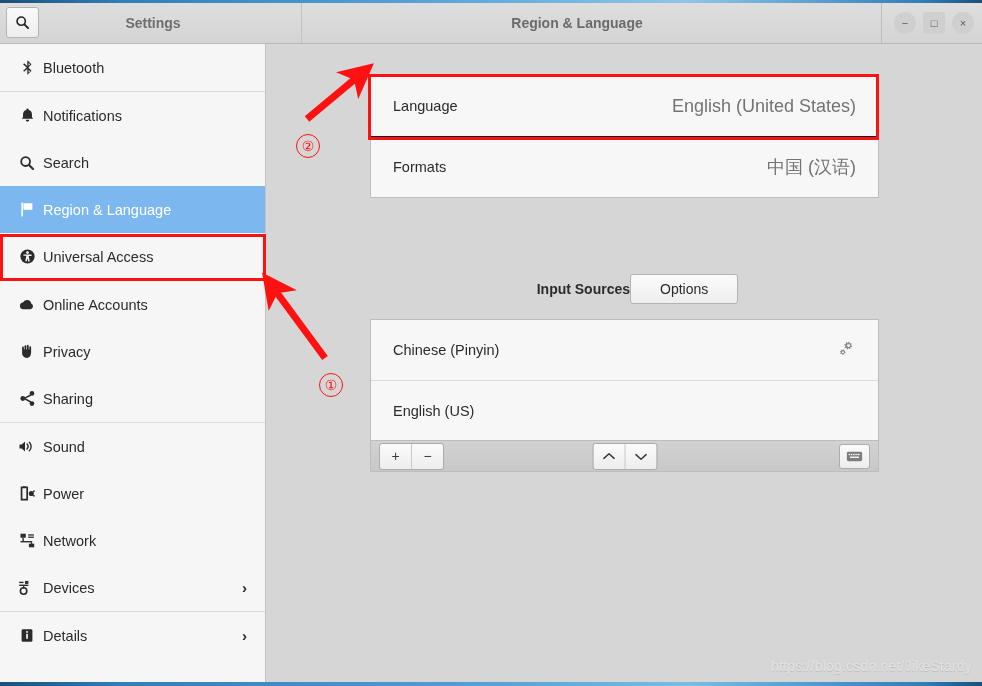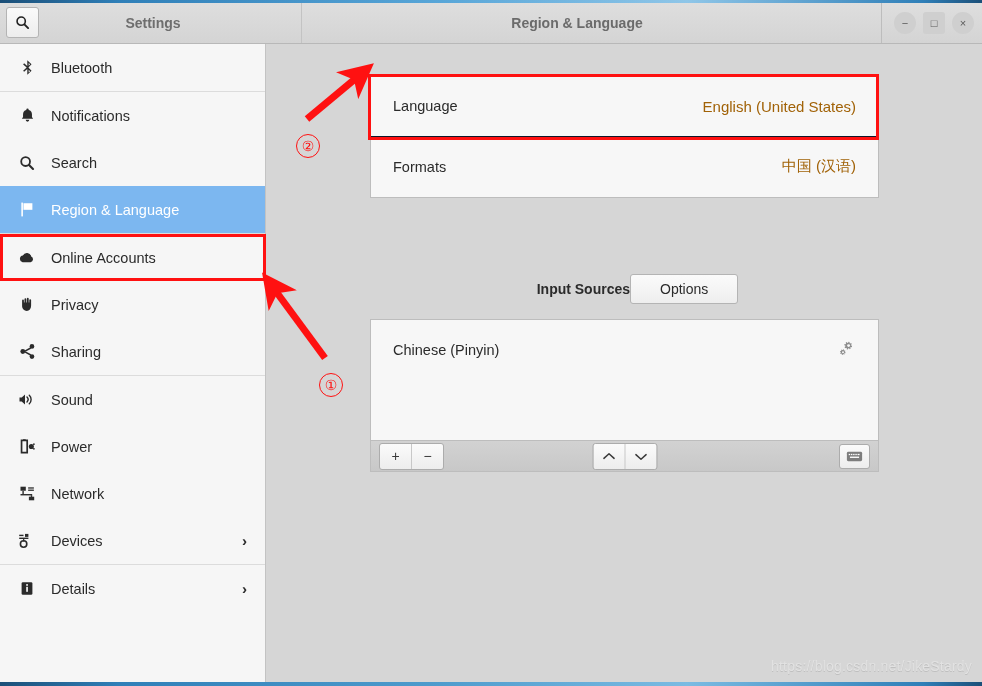--- a/index.html
+++ b/index.html
@@ -136,21 +136,21 @@
     width: 26px;
     min-width: 26px;
     display: flex;
     align-items: center;
     justify-content: center;
     color: #2b2b2b;
   }
   .side-item .lbl {
     font-size: 14.5px;
     color: #2b2b2b;
-    margin-left: 11px;
+    margin-left: 3px;
   }
   .side-item .chev {
     position: absolute;
     right: 18px;
     color: #2b2b2b;
     font-size: 15px;
     font-weight: bold;
   }
   .side-item.selected {
     background: #7cb7f0;
@@ -187,21 +187,21 @@
     height: 60px;
     display: flex;
     align-items: center;
     justify-content: space-between;
     padding: 0 22px;
     box-sizing: border-box;
     cursor: pointer;
   }
   .row + .row { border-top: 1px solid #0f172a; }
   .row .k { font-size: 14.5px; color: #2b2b2b; }
-  .row .v { font-size: 15px; color: #a16207; }
+  .row .v { font-size: 18px; color: #737373; }
 
   .section-head {
     position: absolute;
     left: 116px; top: 228px;
     width: 509px; height: 34px;
     display: flex;
     align-items: center;
     justify-content: center;
   }
   .section-title {
@@ -377,20 +377,30 @@
         <span class="lbl">Search</span>
       </div>
       <div class="side-item selected">
         <span class="ico">
           <svg width="17" height="17" viewBox="0 0 16 16">
             <rect x="2.2" y="1.5" width="1.5" height="13" fill="currentColor"></rect>
             <path d="M4.2 2.1h8.4v6.2H4.2z" fill="currentColor"></path>
           </svg>
         </span>
         <span class="lbl">Region &amp; Language</span>
+      </div>
+      <div class="side-item">
+        <span class="ico">
+          <svg width="17" height="17" viewBox="0 0 16 16">
+            <circle cx="8" cy="8" r="6.7" fill="currentColor"></circle>
+            <circle cx="8" cy="4.3" r="1.3" fill="#f6f6f6"></circle>
+            <path d="M4.2 6.2h7.6v1.3H9.1l1 5.1H8.7L8 9.6l-.7 2.9H5.9l1-5.1H4.2z" fill="#f6f6f6"></path>
+          </svg>
+        </span>
+        <span class="lbl">Universal Access</span>
       </div>
       <div class="side-sep"></div>
       <div class="side-item">
         <span class="ico">
           <svg width="18" height="18" viewBox="0 0 18 16">
             <path d="M4.6 12.2A3.4 3.4 0 0 1 4.9 5.5a4.4 4.4 0 0 1 8.3 1 3 3 0 0 1-.6 5.7z" fill="currentColor"></path>
           </svg>
         </span>
         <span class="lbl">Online Accounts</span>
       </div>
@@ -501,20 +511,23 @@
         <span>
           <svg width="17" height="17" viewBox="0 0 20 20">
             <g fill="#8c8c8c">
               <path d="M13.2 4.2l1.1-.6.8 1.3-1.1.6a3.4 3.4 0 0 1 .2 1.1l1.2.3-.3 1.5-1.2-.3c-.2.3-.4.6-.7.9l.6 1.1-1.3.8-.6-1.1c-.4.1-.7.2-1.1.2l-.3 1.2-1.5-.3.3-1.2a3.6 3.6 0 0 1-.9-.7l-1.1.6-.8-1.3 1.1-.6c-.1-.4-.2-.7-.2-1.1l-1.2-.3.3-1.5 1.2.3c.2-.3.4-.6.7-.9l-.6-1.1 1.3-.8.6 1.1c.4-.1.7-.2 1.1-.2l.3-1.2 1.5.3-.3 1.2c.3.2.6.4.9.7z"></path>
               <circle cx="11.3" cy="6.6" r="1.7" fill="#f7f7f7"></circle>
               <path d="M6.2 12.6l.8-.4.6.9-.8.4c.1.3.1.5.1.8l.9.2-.2 1.1-.9-.2c-.1.2-.3.4-.5.6l.4.8-.9.6-.4-.8c-.3.1-.5.1-.8.1l-.2.9-1.1-.2.2-.9c-.2-.1-.4-.3-.6-.5l-.8.4-.6-.9.8-.4c-.1-.3-.1-.5-.1-.8l-.9-.2.2-1.1.9.2c.1-.2.3-.4.5-.6l-.4-.8.9-.6.4.8c.3-.1.5-.1.8-.1l.2-.9 1.1.2-.2.9c.2.2.4.3.6.5z"></path>
               <circle cx="4.7" cy="14.4" r="1.2" fill="#f7f7f7"></circle>
             </g>
           </svg>
         </span>
+      </div>
+      <div class="is-row">
+        <span>English (US)</span>
       </div>
 
       <div class="is-toolbar">
         <div class="tb-group tb-left">
           <div class="tb-btn">+</div>
           <div class="tb-btn">−</div>
         </div>
         <div class="tb-group tb-mid">
           <div class="tb-btn">
             <svg width="13" height="9" viewBox="0 0 14 9">

